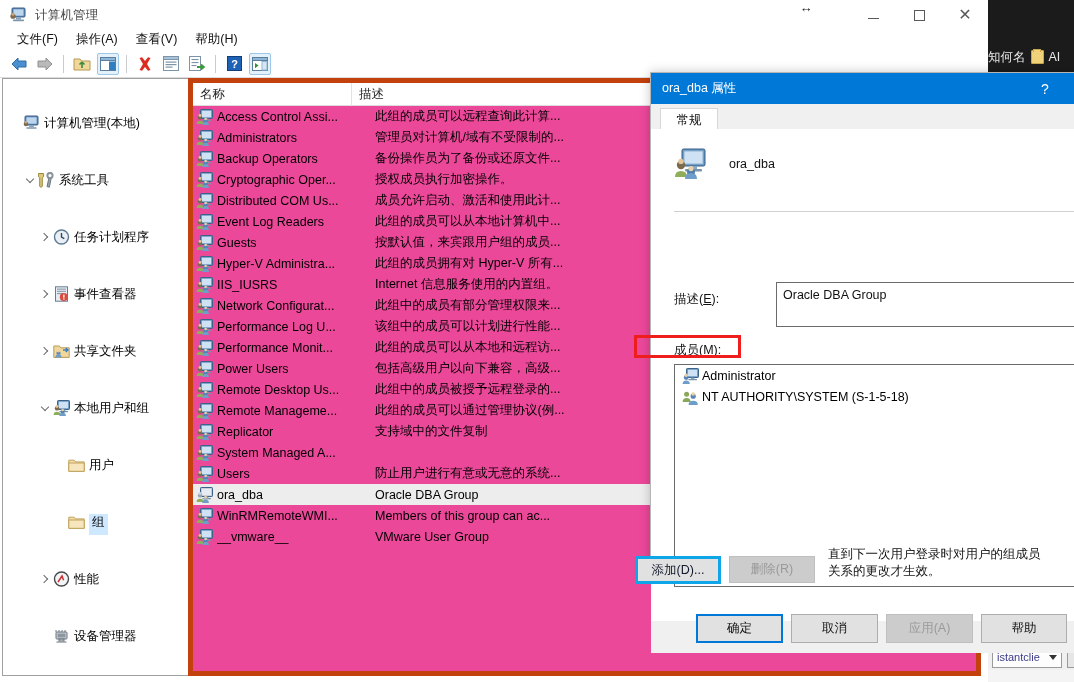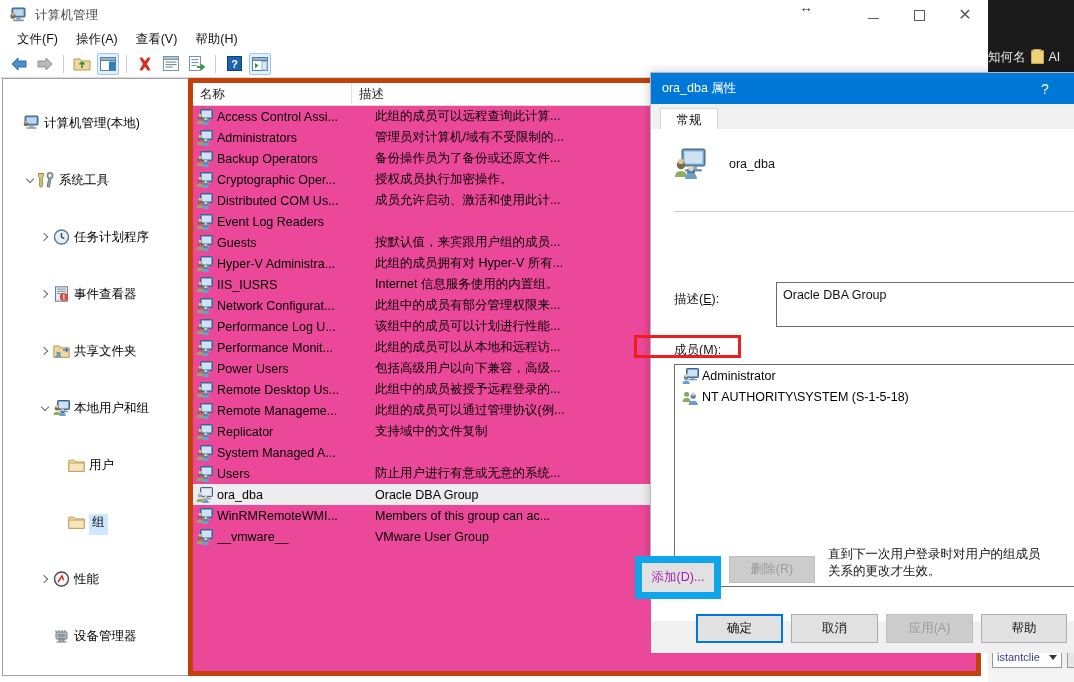--- a/index.html
+++ b/index.html
@@ -276,23 +276,23 @@
     font-size: 12.5px; color: #000; padding-left: 7px; white-space: nowrap;
   }
   .mrow .micon { width: 17px; height: 16px; flex: 0 0 auto; margin-right: 3px; }
 
   #red-highlight {
     position: absolute; left: 634px; top: 335px; width: 107px; height: 23px;
     border: 3px solid #f01d1d; pointer-events: none; z-index: 40;
   }
 
   #btn-add {
-    position: absolute; left: 635px; top: 556px; width: 86px; height: 43px;
-    background: #e1e1e1; border: 7px solid #0ea5e9;
-    font-size: 12.5px; color: #a21caf;
+    position: absolute; left: 635px; top: 556px; width: 86px; height: 28px;
+    background: #e1e1e1; border: 3px solid #0ea5e9;
+    font-size: 12.5px; color: #0f172a;
     display: flex; align-items: center; justify-content: center;
   }
   #btn-remove {
     position: absolute; left: 729px; top: 556px; width: 86px; height: 27px;
     background: #cccccc; border: 1px solid #bfbfbf;
     font-size: 12.5px; color: #9a9a9a;
     display: flex; align-items: center; justify-content: center;
   }
   #hint-text {
     position: absolute; left: 828px; top: 546px; width: 224px;
@@ -708,20 +708,21 @@
                   <rect x="6.4" y="11.1" width="8.6" height="1.2" rx="0.5" fill="#7a93aa"></rect>
                   <circle cx="4" cy="8.4" r="2.2" fill="#7b6a4e"></circle>
                   <circle cx="4" cy="6.5" r="1.4" fill="#e3c79a"></circle>
                   <path d="M0.6 15 q0-3.3 3.4-3.3 q3.4 0 3.4 3.3 z" fill="#8fae5a"></path>
                   <circle cx="9.6" cy="11.8" r="2.1" fill="#4f7fae"></circle>
                   <circle cx="9.6" cy="10" r="1.35" fill="#e8d0a8"></circle>
                   <path d="M6.3 16 q0-3.2 3.3-3.2 q3.3 0 3.3 3.2 z" fill="#6f9dc9"></path>
                 </svg></span>
               <span class="ltext">Event Log Readers</span>
             </div>
+            <div class="ldesc">此组的成员可以从本地计算机中...</div>
           </div>
           <div class="lrow">
             <div class="lname">
               <span class="licon"><svg width="17" height="16" viewBox="0 0 17 16">
                   <rect x="4.5" y="0.5" width="12" height="9" rx="0.8" fill="#5f8fbd" stroke="#3b6289"></rect>
                   <rect x="5.8" y="1.7" width="9.4" height="6.6" fill="#cfe2f3"></rect>
                   <rect x="8.8" y="9.6" width="3.6" height="1.5" fill="#8aa6bf"></rect>
                   <rect x="6.4" y="11.1" width="8.6" height="1.2" rx="0.5" fill="#7a93aa"></rect>
                   <circle cx="4" cy="8.4" r="2.2" fill="#7b6a4e"></circle>
                   <circle cx="4" cy="6.5" r="1.4" fill="#e3c79a"></circle>

